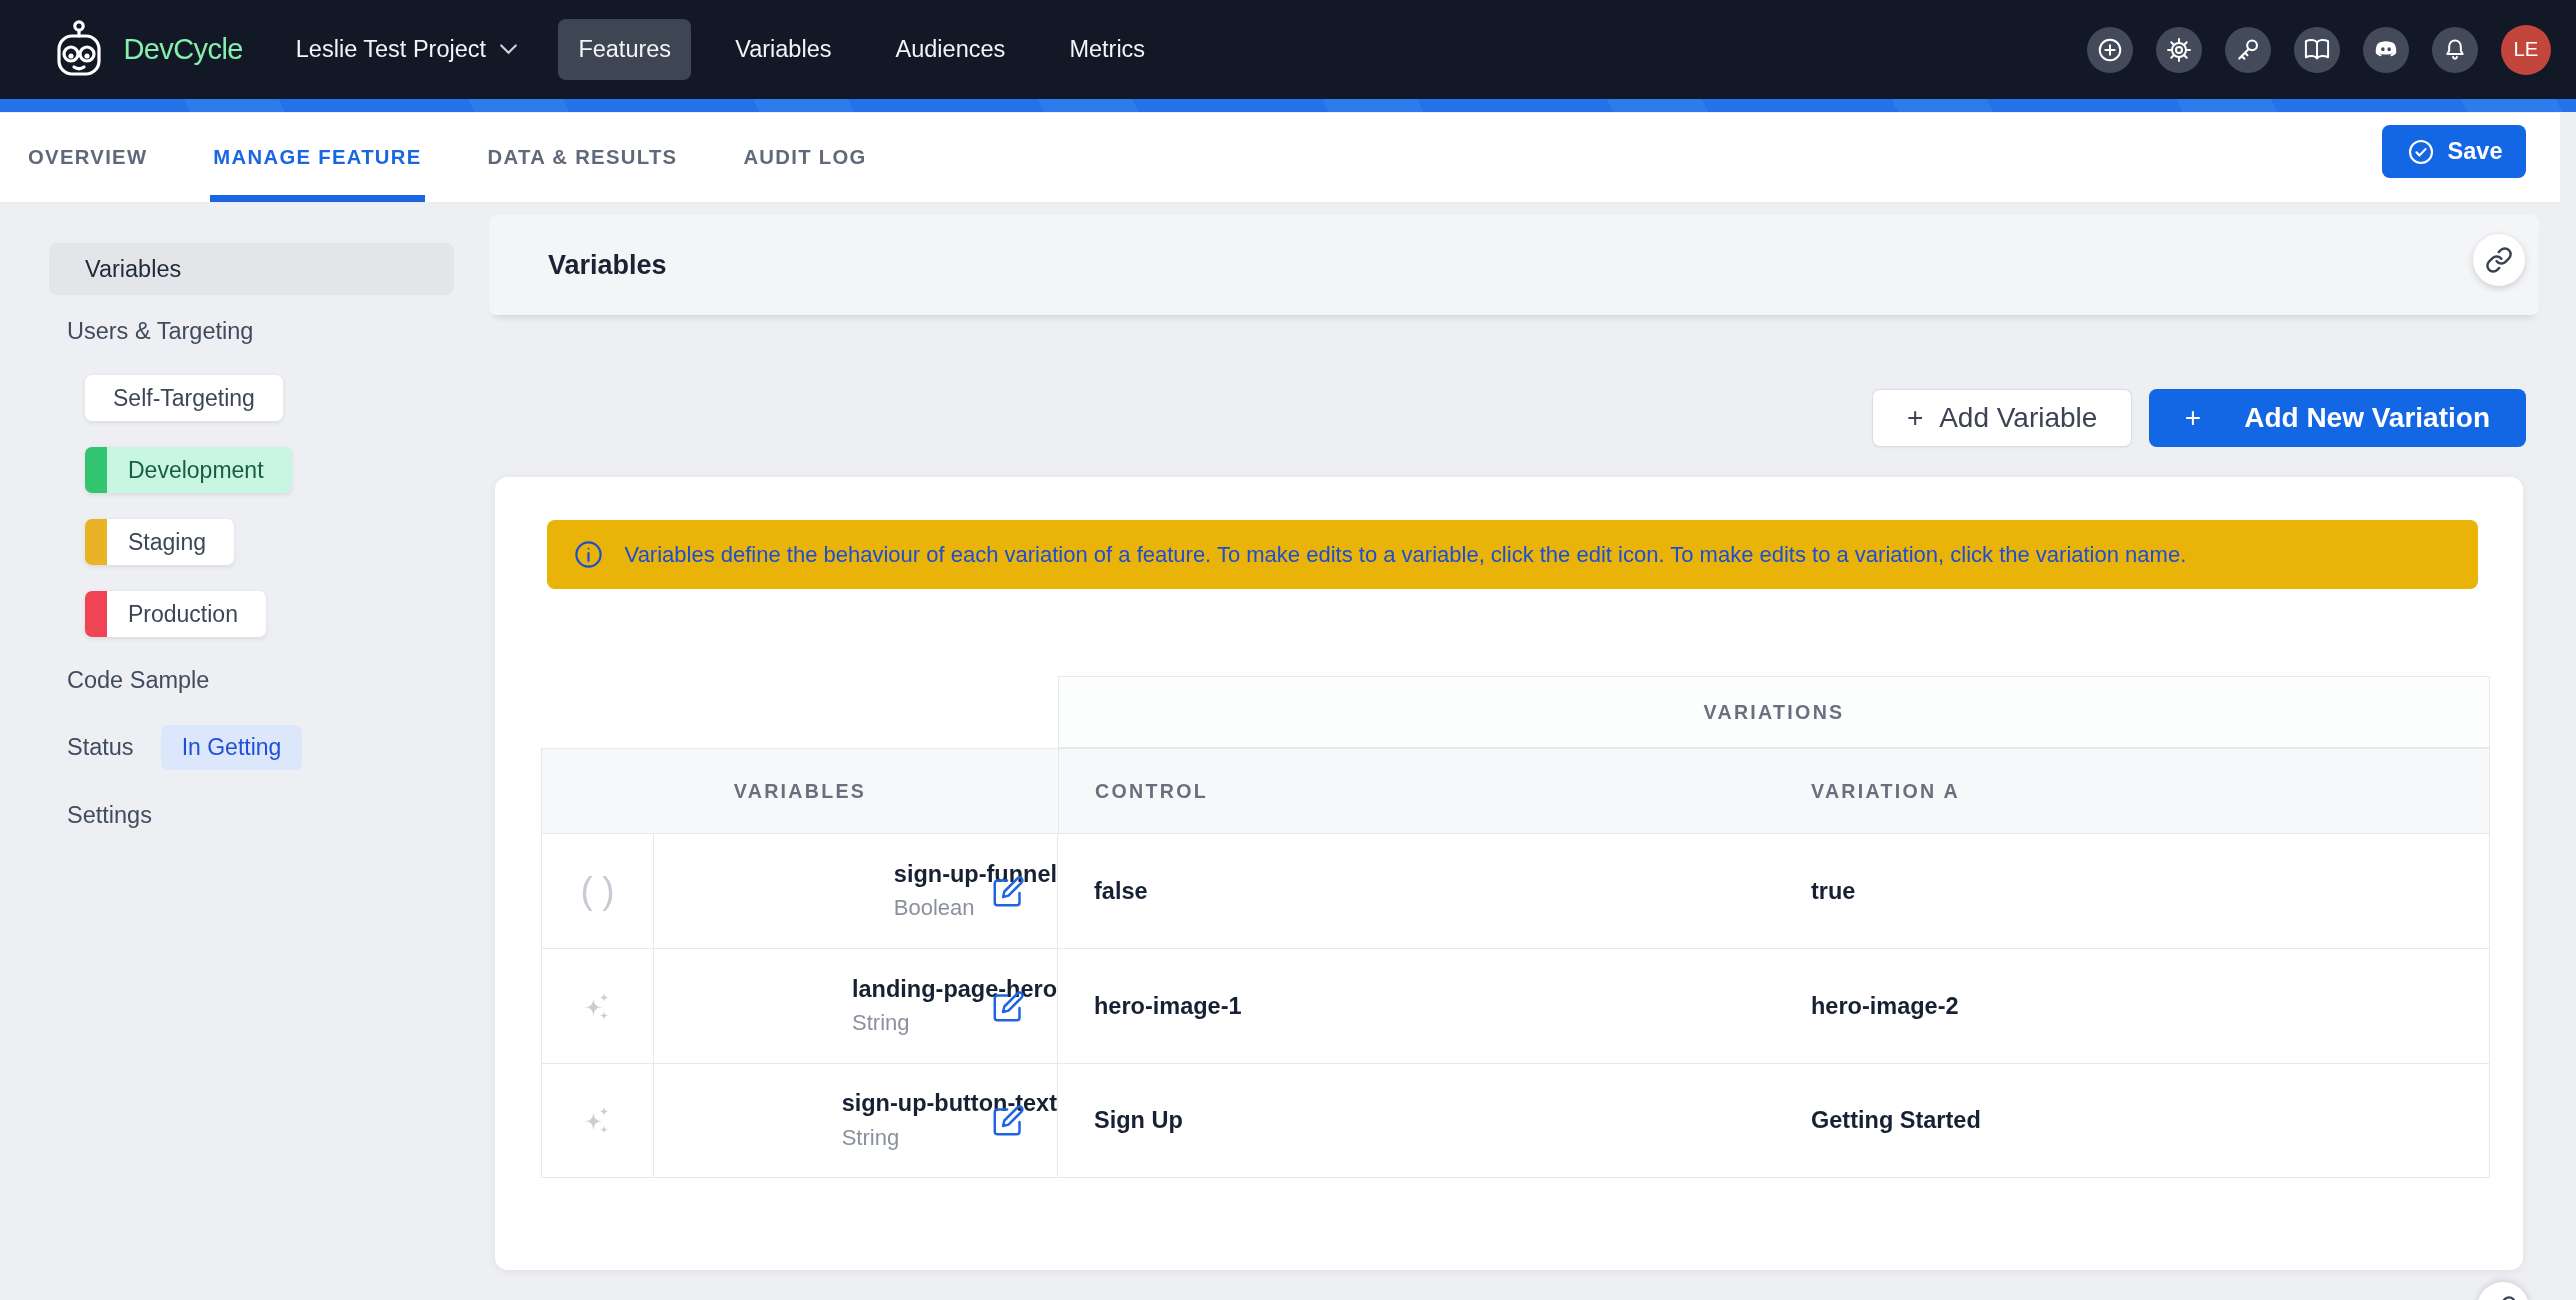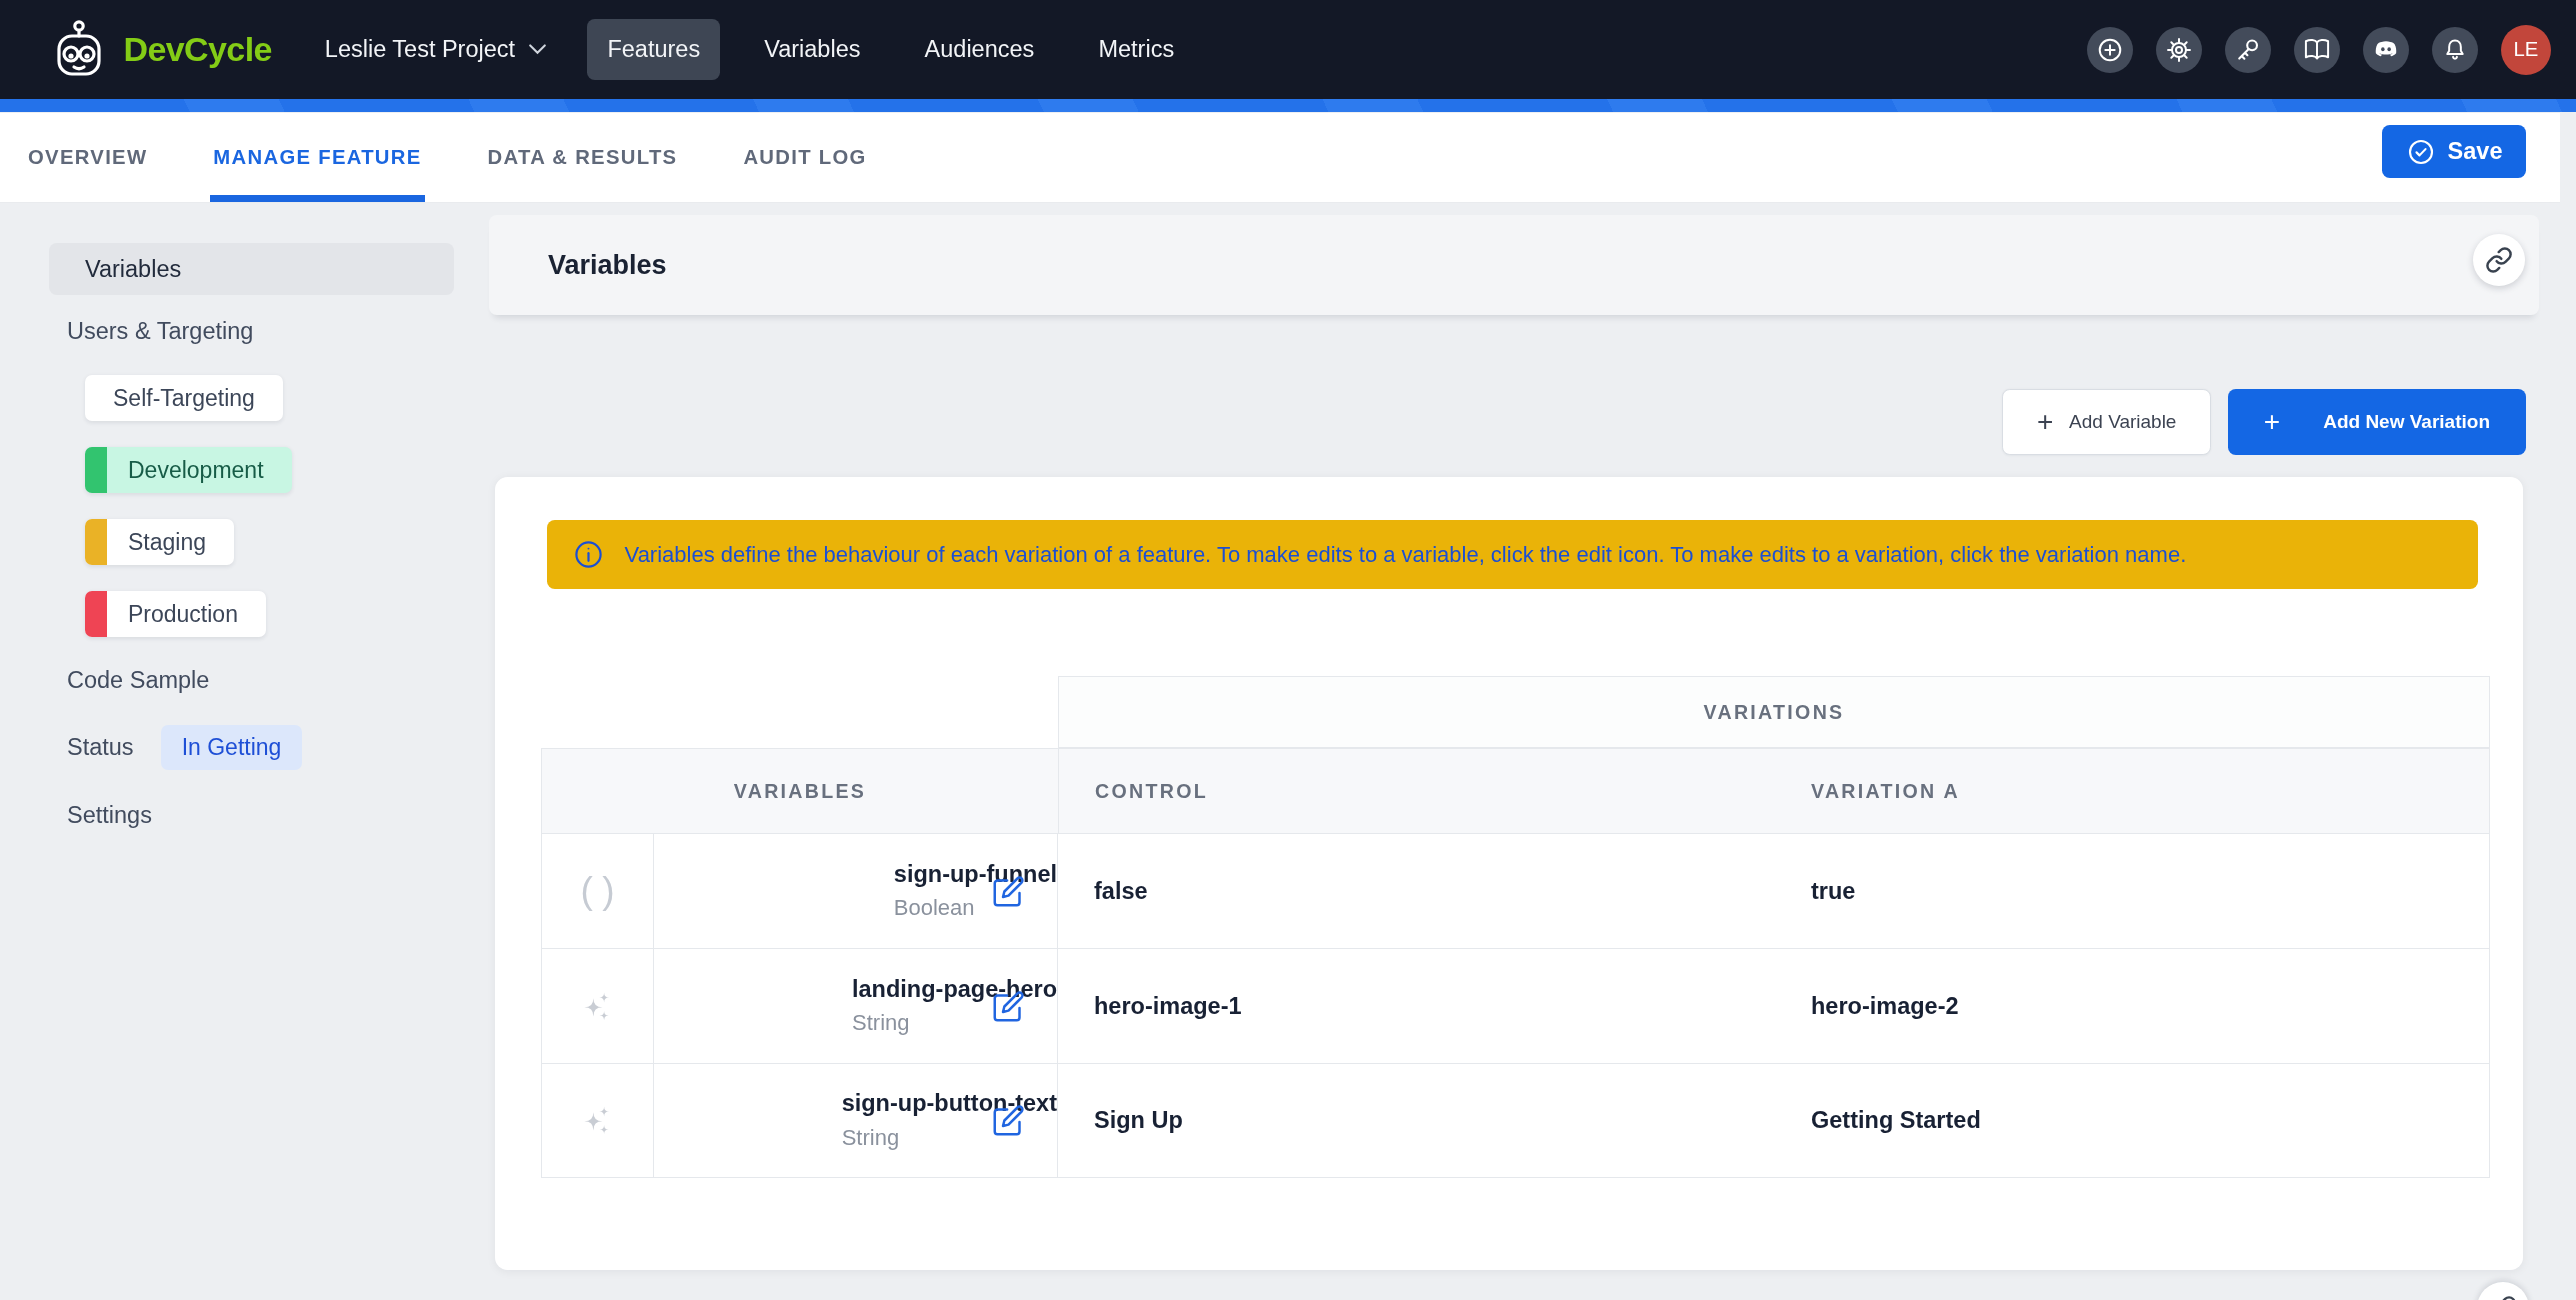--- a/index.html
+++ b/index.html
@@ -8,21 +8,21 @@
     width: 2576px; height: 1301px; position: relative; overflow: hidden;
     background: #edeff2;
     font-family: "Liberation Sans", sans-serif;
     -webkit-font-smoothing: antialiased;
   }
 
   
   .topbar { position:absolute; top:0; left:0; right:0; height:99px; background:#131826; display:flex; align-items:center; z-index:30; }
   .logo { display:flex; align-items:center; gap:12.5px; margin-left:47px; }
   .logo svg { width:64px; height:64px; }
-  .logo-text { color:#84cc16; font-size:34px; font-weight:700; letter-spacing:-0.6px; }
+  .logo-text { color:#86efac; font-size:29px; font-weight:400; letter-spacing:-0.6px; }
   .project { margin-left:53px; display:flex; align-items:center; gap:14px; color:#f2f4f7; font-size:23.5px; cursor:pointer; }
   .mainnav { margin-left:41px; display:flex; align-items:center; gap:23.5px; }
   .nav-item { color:#f2f4f7; font-size:23.5px; padding:17px 20.3px; border-radius:7.8px; cursor:pointer; }
   .nav-item.active { background:#3e4654; }
   .header-right { margin-left:auto; margin-right:25px; display:flex; align-items:center; gap:23px; }
   .icon-btn { width:46px; height:46px; border-radius:50%; background:#434b5a; display:flex; align-items:center; justify-content:center; cursor:pointer; }
   .icon-btn svg { width:28px; height:28px; }
   .avatar { width:50px; height:50px; border-radius:50%; background:#c2463b; color:#fff; font-size:20.3px; font-weight:500; display:flex; align-items:center; justify-content:center; cursor:pointer; }
 
   
@@ -56,21 +56,21 @@
   .status-badge { height:45px; display:flex; align-items:center; padding:0 21px; background:#dce7fb; color:#1e4fd6; border-radius:7px; font-size:23px; cursor:pointer; }
 
   
   .panel-header { position:absolute; left:489px; top:215px; width:2050px; height:100px; background:#f4f5f7; border-radius:7.8px; box-shadow:0 7px 7.8px -5.5px rgba(20,30,50,0.14); z-index:5; }
   .panel-title { position:absolute; left:59px; top:50%; transform:translateY(-50%); font-size:27px; font-weight:700; color:#1a2233; }
   .link-btn { position:absolute; right:14px; top:19px; width:52px; height:52px; border-radius:50%; background:#fff; box-shadow:0 2.3px 7.8px rgba(20,30,50,0.18); display:flex; align-items:center; justify-content:center; cursor:pointer; }
   .link-btn svg { width:28px; height:28px; }
 
   
   .actions { position:absolute; top:389px; left:489px; width:2037px; display:flex; justify-content:flex-end; gap:16.4px; z-index:6; }
-  .btn { height:66px; border-radius:7.8px; font-size:19px; font-weight:500; font-family:inherit; display:flex; align-items:center; gap:15.7px; cursor:pointer; }
+  .btn { height:58px; border-radius:7.8px; font-size:28px; font-weight:500; font-family:inherit; display:flex; align-items:center; gap:15.7px; cursor:pointer; }
   .btn .plus { font-size:28px; font-weight:400; line-height:1; }
   .btn .plus::before { content:"+"; }
   .btn-secondary { background:#fff; border:1.6px solid #d9dde3; color:#3c4352; padding:0 34px; box-shadow:0 0.8px 2.3px rgba(20,30,50,0.05); }
   .btn-primary { background:#1467e4; border:none; color:#fff; padding:0 36px; font-weight:600;gap:43px; }
 
   
   .card { position:absolute; left:495px; top:477px; width:2028px; height:793px; background:#fff; border-radius:12.5px; box-shadow:0 1.6px 9.4px rgba(16,24,40,0.06); z-index:4; }
   .banner { position:absolute; left:52px; top:43px; right:45px; height:69px; background:#eab308; border-radius:7.8px; display:flex; align-items:center; gap:19.6px; padding:0 25px; }
   .banner svg { width:33px; height:33px; flex:none; }
   .banner-text { color:#1b4fd3; font-size:22px; font-weight:500; }

